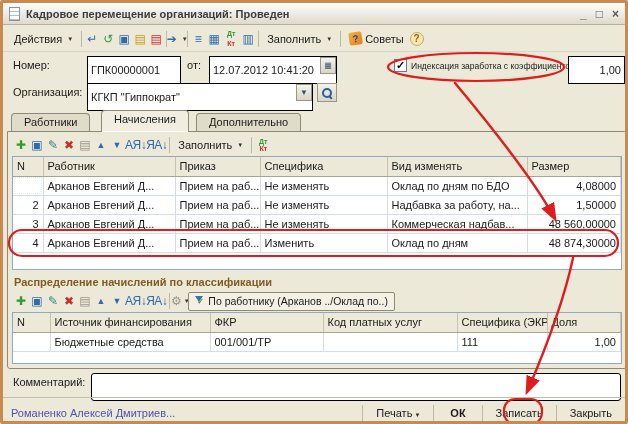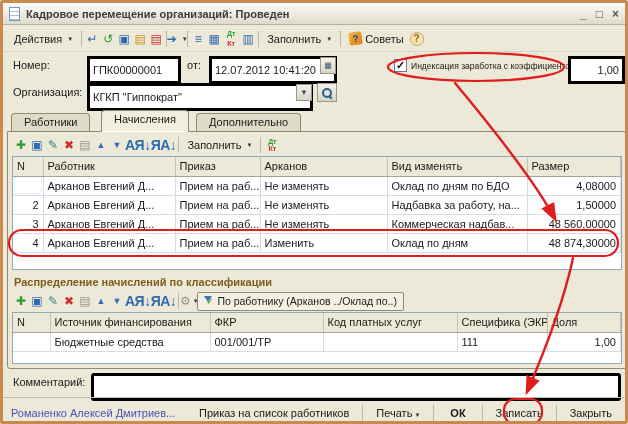--- a/index.html
+++ b/index.html
@@ -24,29 +24,29 @@
   .tbar1{left:0;top:23px;width:100%;height:26px;border-bottom:1px solid #d9d5c6;}
   .tbtn{display:inline-flex;align-items:center;gap:3px;padding:2px 5px;border:1px solid transparent;border-radius:2px;white-space:nowrap;}
   .caret:after{content:"▼";font-size:6px;color:#333;margin-left:2px;}
   .sep{width:1px;height:16px;background:#bdb9a8;margin:0 2px;flex:0 0 1px;}
   .ic{display:inline-flex;align-items:center;justify-content:center;width:16px;height:16px;font-size:12px;line-height:16px;}
   .ic-blue{color:#2f6bb0;} .ic-green{color:#2f9b32;} .ic-teal{color:#2e7d7d;}
   .ic-red{color:#cf2b2b;} .ic-gray{color:#9a968a;} .ic-gold{color:#c79a1f;}
   .ic-small{font-size:9px;}
   .dtkt{display:inline-flex;flex-direction:column;align-items:center;width:18px;line-height:7px;font-size:7px;font-weight:bold;}
   .dtkt .dt{color:#2f9b32;} .dtkt .kt{color:#cf2b2b;}
-  .sorttxt{font-size:14px;font-weight:bold;color:#2f6bb0;letter-spacing:-0.5px;}
+  .sorttxt{font-size:12px;font-weight:normal;color:#2f6bb0;letter-spacing:-0.5px;}
   .tips-ic{width:13px;height:13px;background:linear-gradient(135deg,#f7b13f,#e07f18);
     border-radius:2px;color:#1d3fae;font-weight:bold;font-size:10px;display:inline-flex;
     align-items:center;justify-content:center;transform:rotate(-8deg);}
   .help-ic{width:14px;height:14px;border-radius:50%;background:#f7e4ae;border:1px solid #c9a86a;
     color:#8a6a1f;font-weight:bold;font-size:10px;display:inline-flex;align-items:center;justify-content:center;}
   
   .lbl{white-space:nowrap;}
-  .field{background:#fff;border:3px solid #000000;height:28px;display:flex;align-items:center;
+  .field{background:#fff;border:1px solid #000000;height:28px;display:flex;align-items:center;
     padding:0 3px;white-space:nowrap;overflow:hidden;}
   .field.num{justify-content:flex-end;}
   .mini-btn{width:16px;height:17px;background:linear-gradient(#f5f3ea,#d9d5c6);
     border:1px solid #9a968a;display:inline-flex;align-items:center;justify-content:center;
     font-size:8px;color:#39536d;flex:0 0 16px;}
   .mag{position:relative;width:10px;height:10px;}
   .mag:before{content:"";position:absolute;left:0;top:0;width:6px;height:6px;border:2px solid #2a6099;border-radius:50%;}
   .mag:after{content:"";position:absolute;left:7px;top:7px;width:4px;height:2px;background:#2a6099;transform:rotate(45deg);transform-origin:left center;}
   .chk{width:13px;height:13px;background:#fff;border:1px solid #5a7da0;display:inline-flex;
     align-items:center;justify-content:center;font-size:11px;font-weight:bold;color:#111;line-height:11px;}
@@ -186,21 +186,21 @@
             <col style="width:85px">
             <col style="width:127px">
             <col style="width:140px">
             <col>
           </colgroup>
         <tbody>
             <tr>
           <th>N</th>
           <th>Работник</th>
           <th>Приказ</th>
-          <th>Арканов</th>
+          <th>Специфика</th>
           <th>Вид изменять</th>
           <th>Размер</th>
         </tr>
         <tr>
           <td class="rowsel1">1</td>
           <td>Арканов Евгений Д...</td>
           <td>Прием на раб...</td>
           <td>Не изменять</td>
           <td>Оклад по дням по БДО</td>
           <td class="num">4,08000</td>
@@ -284,21 +284,20 @@
         </table>
     </div>
   </div>
 
   <span class="abs lbl" style="left:10px;top:373px;">Комментарий:</span>
   <span class="abs field" style="left:88px;top:370px;width:530px;border-radius:3px;"></span>
 
   <div class="abs footer">
     <span class="author">Романенко Алексей Дмитриев...</span>
     <span class="foot-right">
-      <span class="fbtn">Приказ на список работников</span>
       <span class="sep"></span>
       <span class="fbtn caret"><span>Печать</span></span>
       <span class="sep"></span>
       <span class="fbtn ok">ОК</span>
       <span class="sep"></span>
       <span class="fbtn">Записать</span>
       <span class="sep"></span>
       <span class="fbtn">Закрыть</span>
     </span>
   </div>

